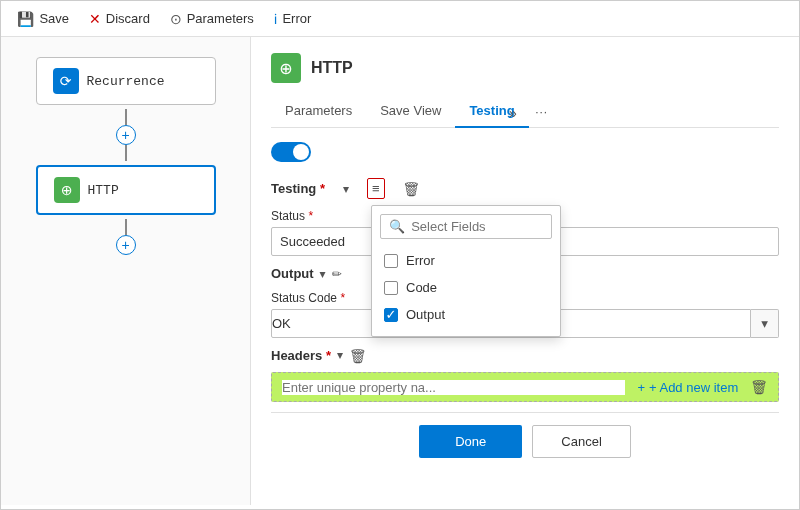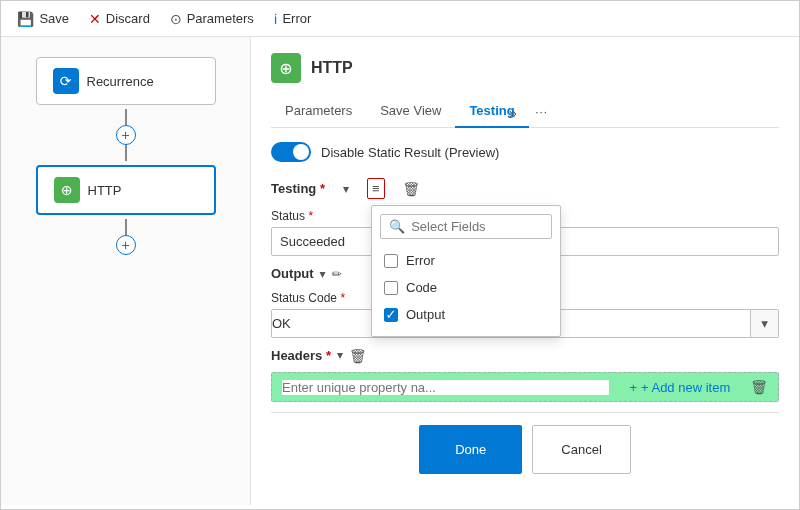--- a/index.html
+++ b/index.html
@@ -38,21 +38,21 @@
       background: #fff; border: 1px solid #c0c0c0;
       border-radius: 4px; padding: 10px 16px;
       display: flex; align-items: center; gap: 8px;
       width: 180px; cursor: pointer;
     }
     .node-box .node-icon {
       width: 26px; height: 26px; border-radius: 4px;
       background: #0078d4; display: flex; align-items: center; justify-content: center;
       color: #fff; font-size: 14px;
     }
-    .node-box .node-label { font-size: 13px; color: #333; }
+    .node-box .node-label { font-size: 13px; color: #333; font-family: Liberation Mono, monospace; }
 
     .connector {
       display: flex; flex-direction: column; align-items: center;
       margin: 4px 0;
     }
     .connector-line { width: 2px; height: 16px; background: #888; }
     .connector-circle {
       width: 20px; height: 20px; border: 1.5px solid #0078d4;
       border-radius: 50%; display: flex; align-items: center; justify-content: center;
       color: #0078d4; font-size: 14px; cursor: pointer; background: #fff;
@@ -145,23 +145,23 @@
     
     .output-section-row {
       display: flex; align-items: center; gap: 6px; margin-bottom: 10px;
     }
 
     
     .headers-row {
       display: flex; align-items: flex-start; gap: 6px; margin-bottom: 8px;
     }
     .headers-input-row {
-      display: flex; align-items: center; gap: 20px;
+      display: flex; align-items: center; gap: 12px;
       border: 1px dashed #aaa; border-radius: 2px; padding: 6px 10px;
-      background: #86efac;
+      background: #bef264;
     }
     .headers-input {
       flex: 1; border: none; outline: none; font-size: 13px; color: #999;
     }
     .add-item-btn {
       display: flex; align-items: center; gap: 4px;
       color: #0078d4; cursor: pointer; font-size: 13px; background: none; border: none;
     }
     .delete-icon-btn {
       background: none; border: none; cursor: pointer; color: #555; font-size: 14px;
@@ -172,21 +172,21 @@
       display: flex; justify-content: center; gap: 10px;
       padding: 12px 0; border-top: 1px solid #e0e0e0;
       margin-top: 10px;
     }
     .btn-done {
       background: #0078d4; color: #fff; border: none;
       padding: 8px 36px; border-radius: 2px; cursor: pointer; font-size: 13px;
     }
     .btn-cancel {
       background: #fff; color: #333; border: 1px solid #c0c0c0;
-      padding: 16px 28px; border-radius: 2px; cursor: pointer; font-size: 13px;
+      padding: 8px 28px; border-radius: 2px; cursor: pointer; font-size: 13px;
     }
 
     
     .field-select-popup {
       position: absolute;
       top: 168px; left: 120px;
       width: 190px;
       background: #fff;
       border: 1px solid #c0c0c0;
       border-radius: 2px;
@@ -275,21 +275,20 @@
 
     <div class="tabs">
       <div class="tab">Parameters</div>
       <div class="tab">Save View</div>
       <div class="tab active">Testing</div>
       <div class="tab-more">···</div>
     </div>
 
     <div class="toggle-row">
       <div class="toggle-switch"></div>
-      <span class="toggle-label">Disable Static Result (Preview)</span>
     </div>
 
     <div class="section-row">
       <span class="section-label">
         <span>Testing</span>
         <span style="color:#c00"> *</span>
       </span>
       <button class="chevron-btn">▾</button>
       <button class="list-icon-btn">≡</button>
       <button class="delete-btn">🗑</button>

